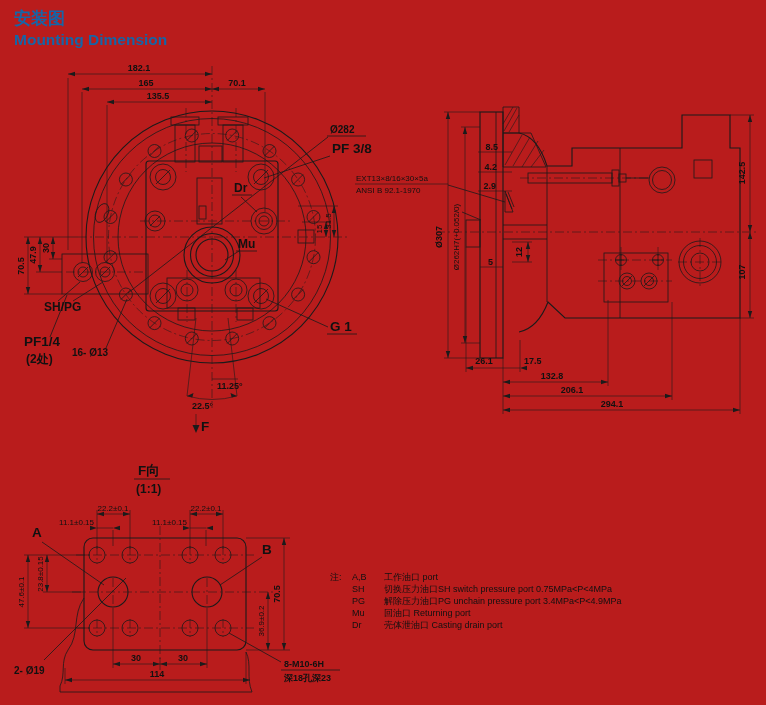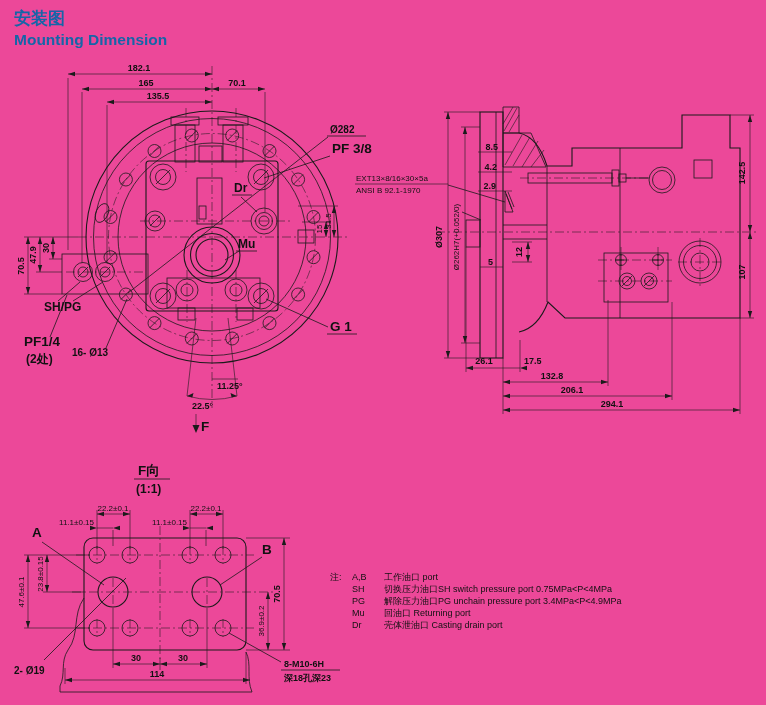--- a/index.html
+++ b/index.html
@@ -1,16 +1,16 @@
 <!DOCTYPE html>
 <html><head>
 <meta charset="utf-8">
 <style>
   html,body{margin:0;padding:0;background:#f6f6f4;}
-  .page{width:766px;height:705px;background:#ec4899;position:relative;overflow:hidden;}
+  .page{width:766px;height:705px;background:#b91c1c;position:relative;overflow:hidden;}
   svg{display:block;}
   .ln{stroke:#1b1b1b;stroke-width:1.1;fill:none;}
   .ln2{stroke:#1b1b1b;stroke-width:0.8;fill:none;}
   .cl{stroke:#1b1b1b;stroke-width:0.55;fill:none;stroke-dasharray:9 3 2 3;}
   .dim{stroke:#1b1b1b;stroke-width:0.6;fill:none;}
   .ah{fill:#1b1b1b;stroke:none;}
   .hatch{stroke:#1b1b1b;stroke-width:0.6;fill:none;}
   text{fill:#111;font-family:"Liberation Sans","DejaVu Sans",sans-serif;}
   .t8{font-size:8px;}
   .t9{font-size:9px;font-weight:600;}

